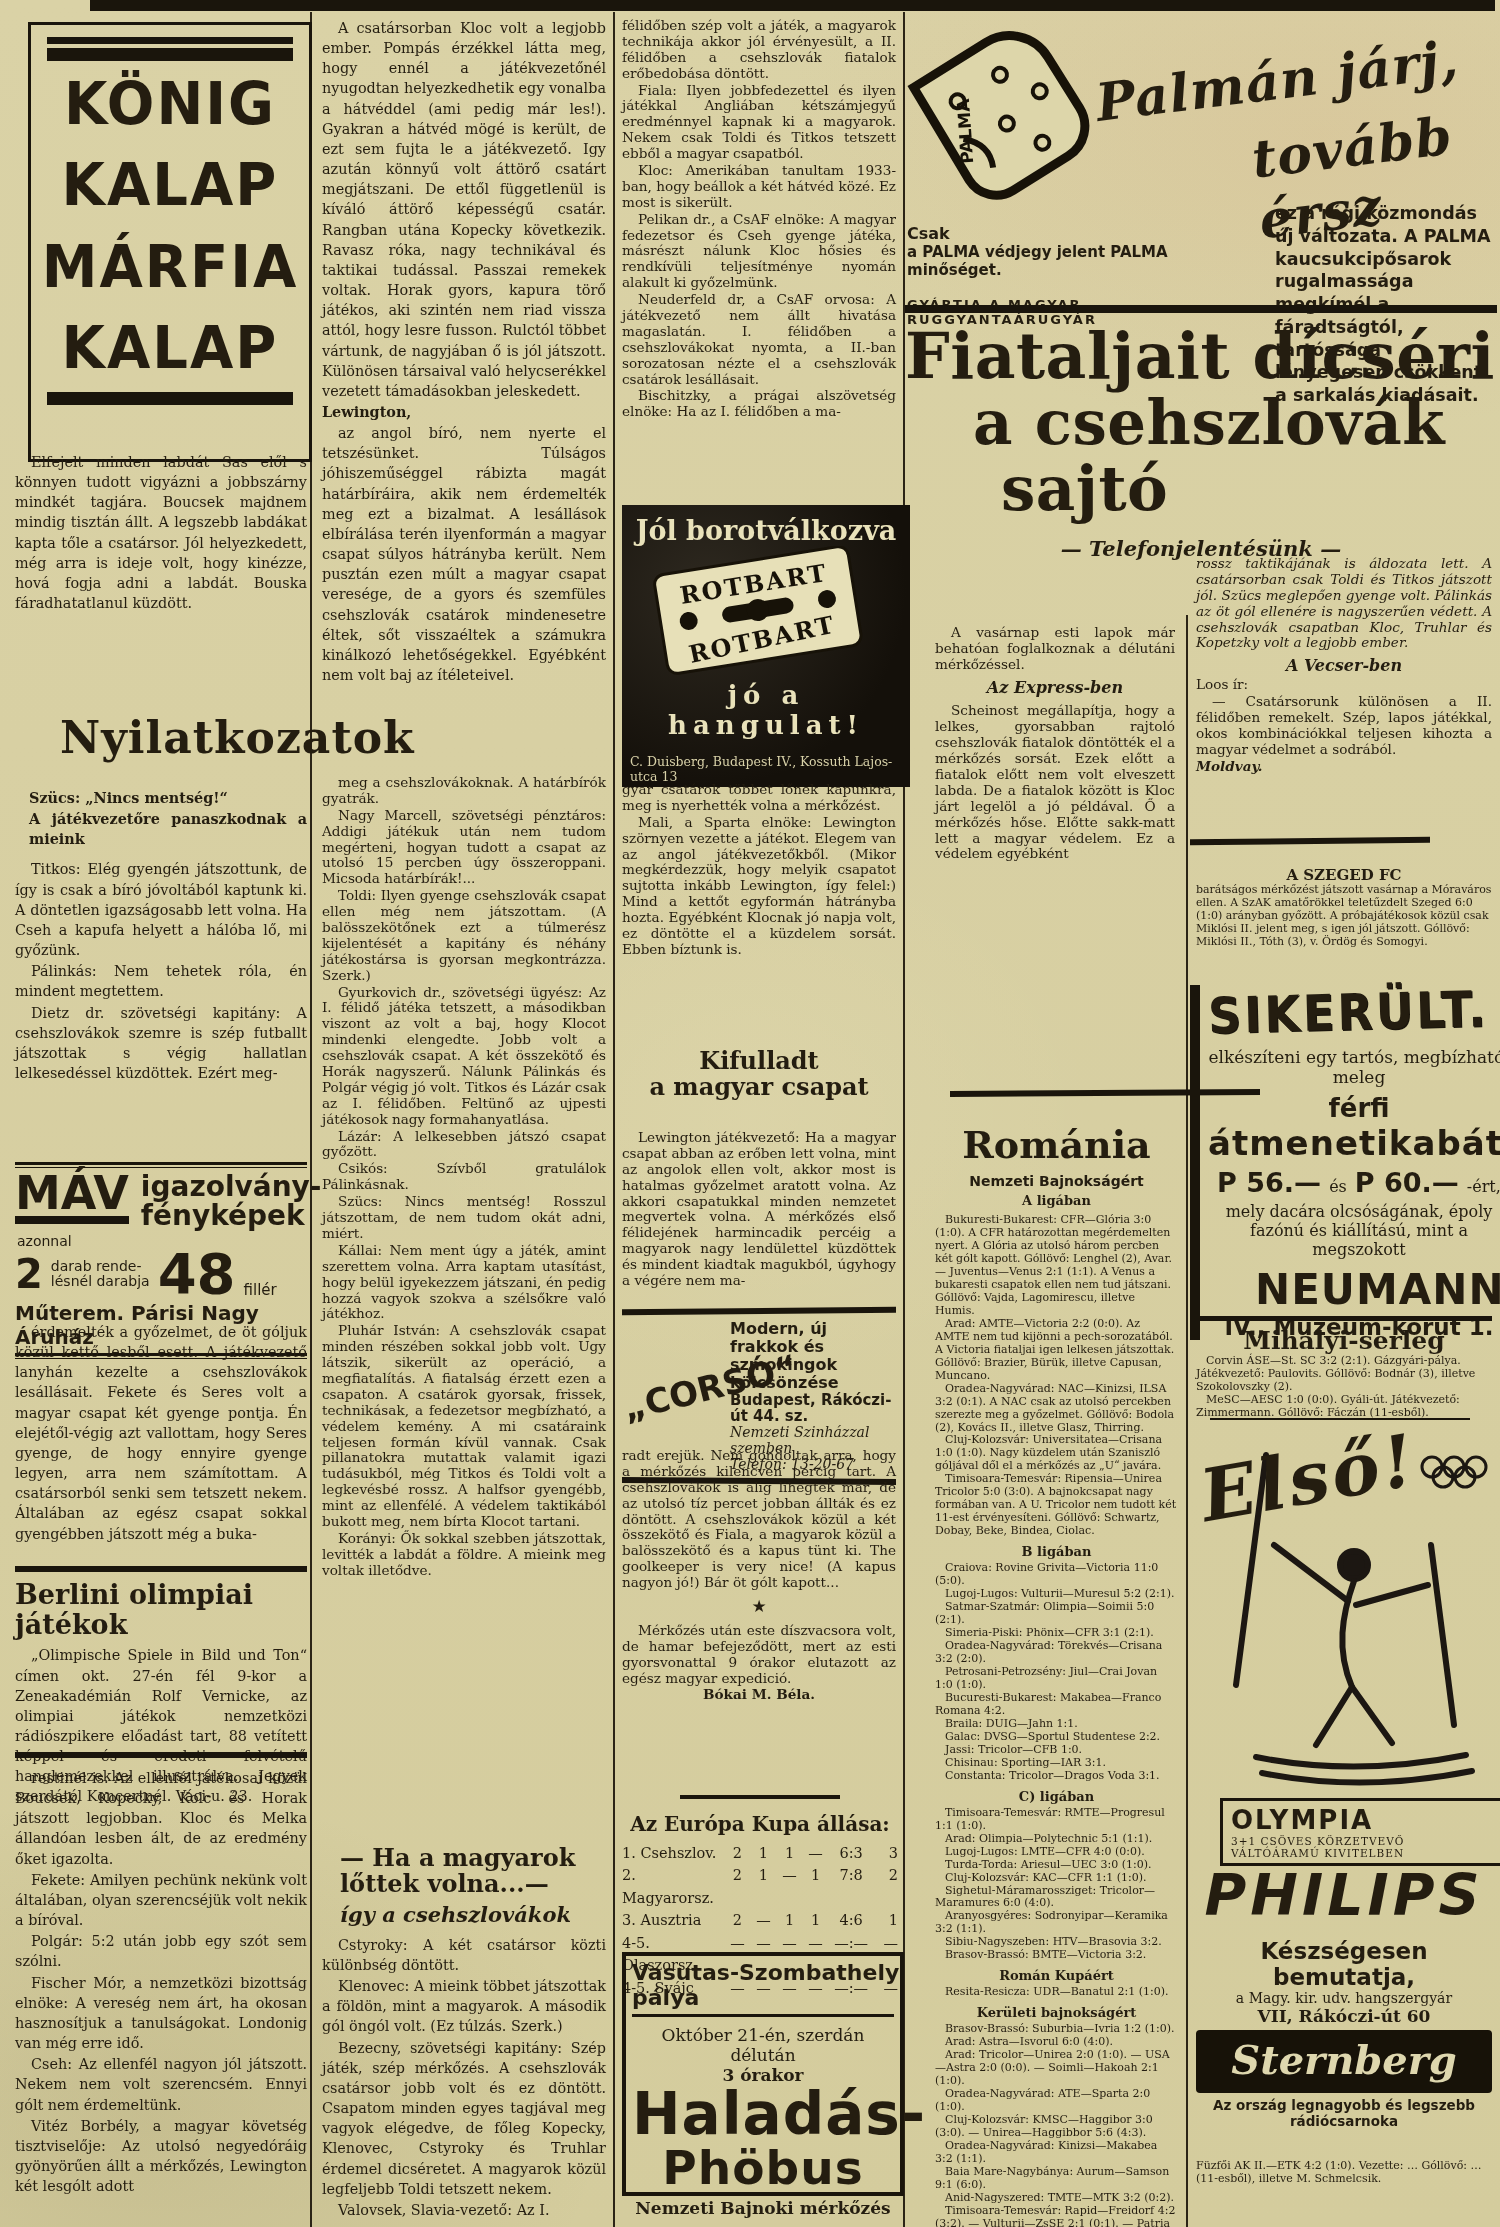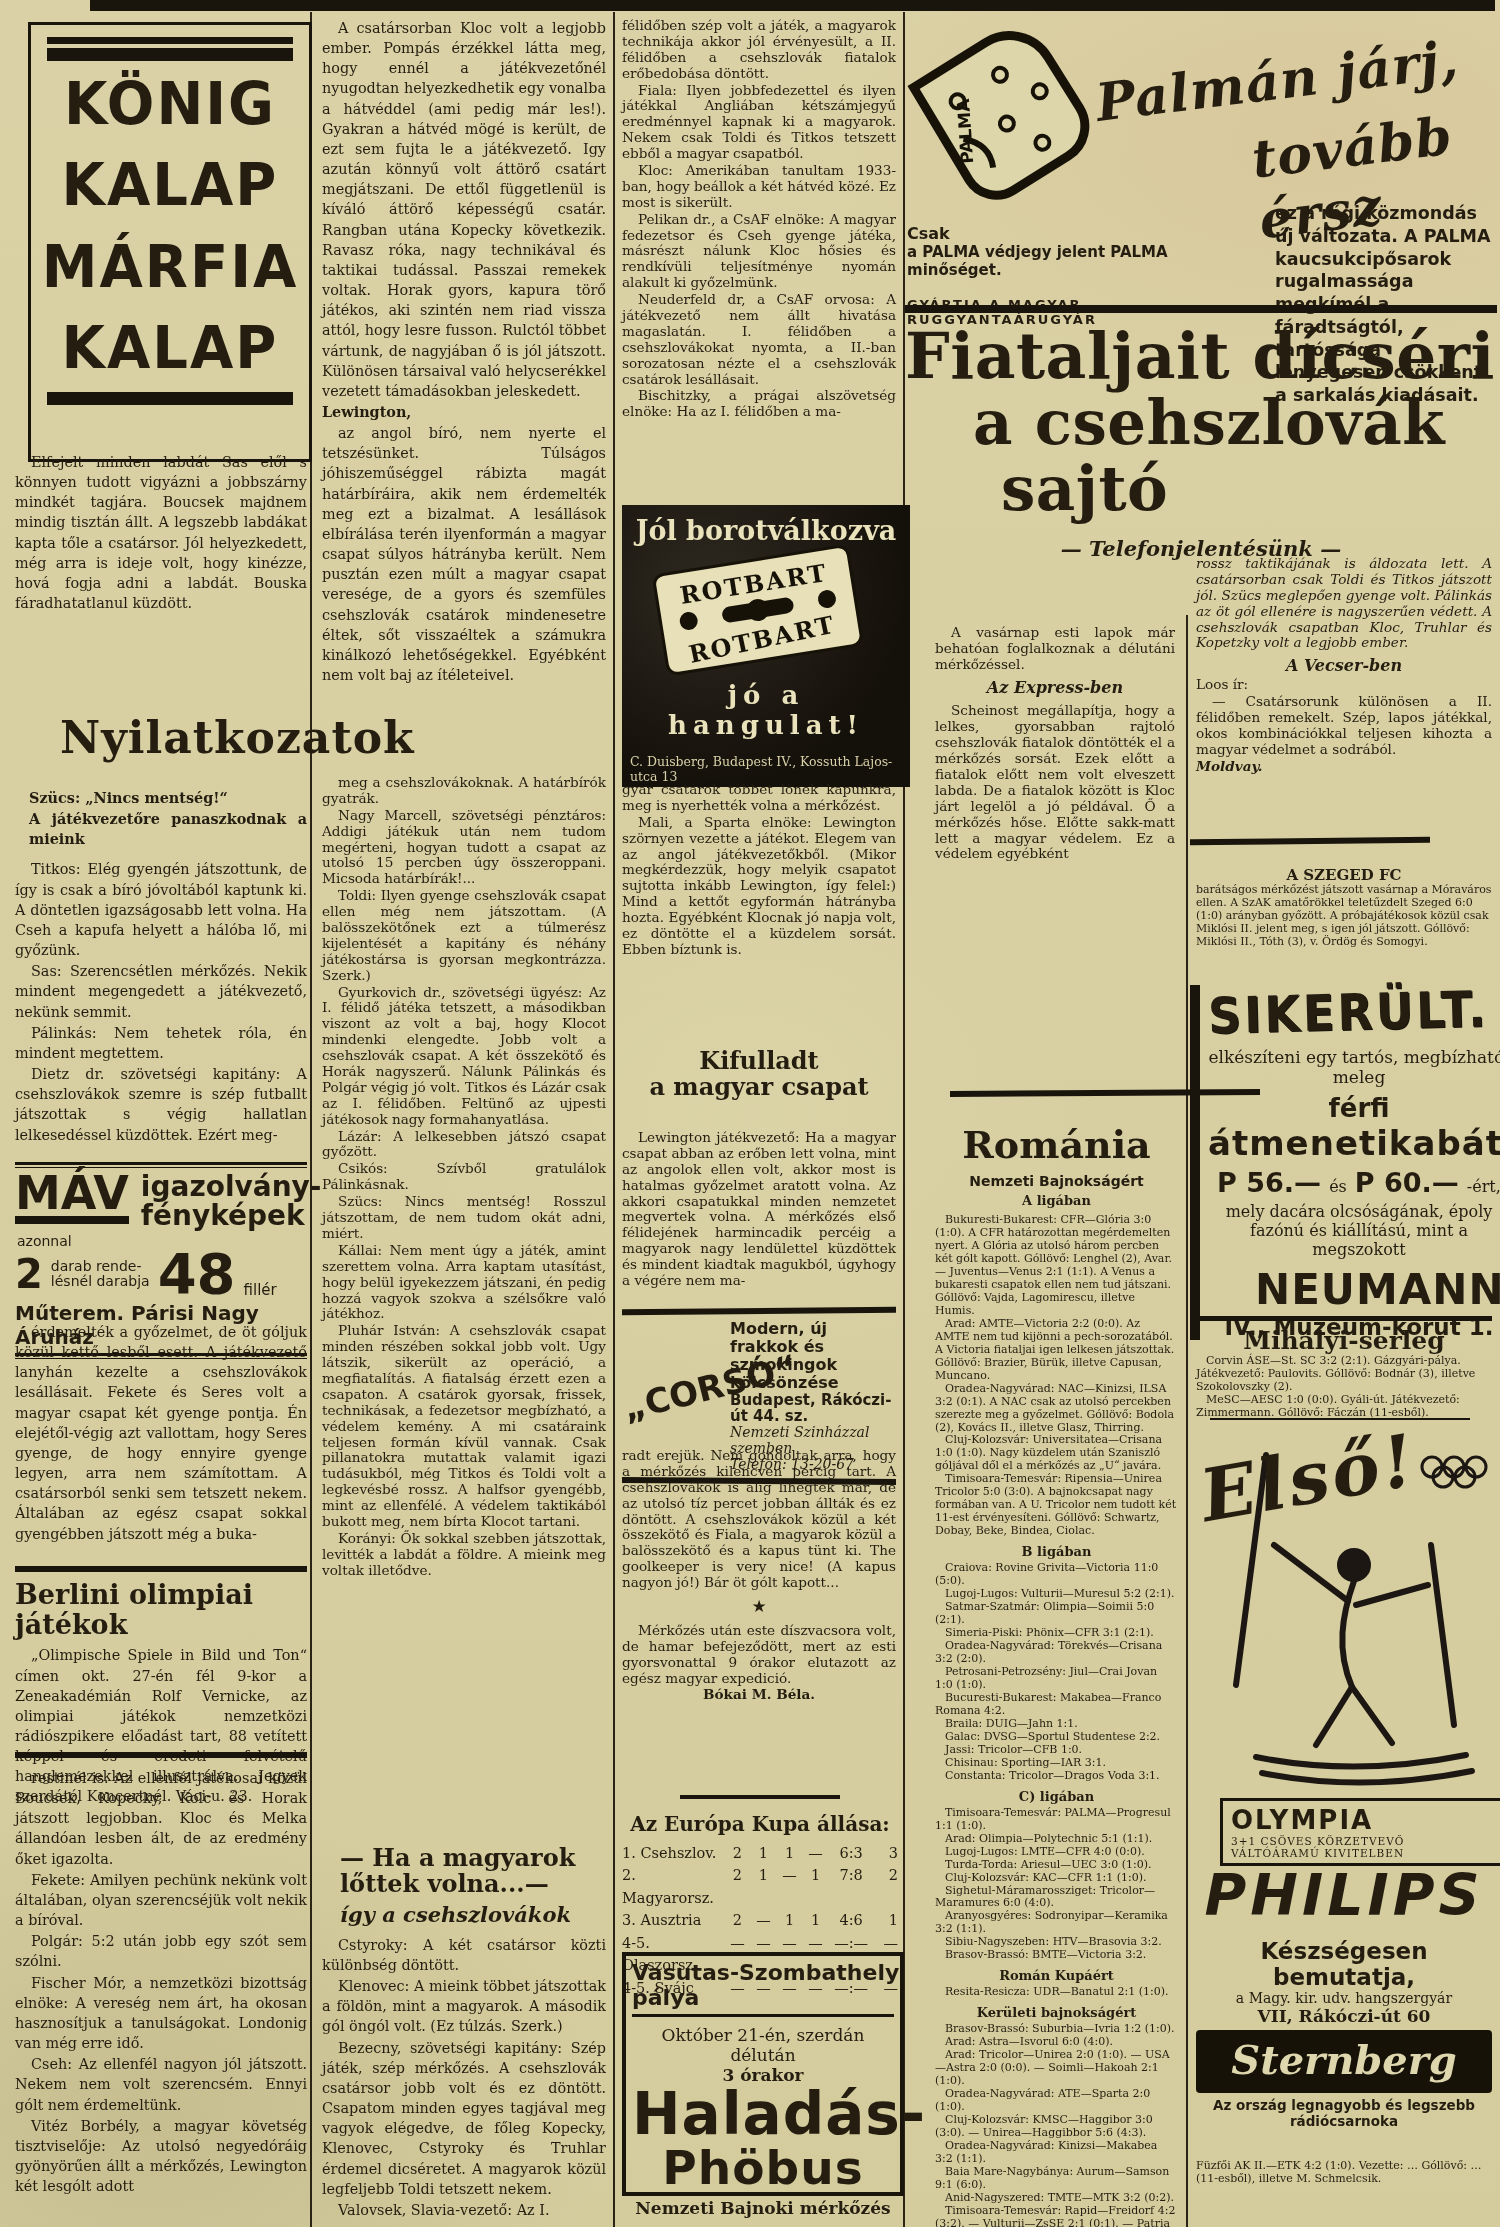--- a/index.html
+++ b/index.html
@@ -58,21 +58,20 @@
   </div>
 
   <div class="abs body lead" style="left:15px;top:452px;width:292px;">
     <p>Elfejelt minden labdát Sas elől s könnyen tudott vigyázni a jobbszárny mindkét tagjára. Boucsek majdnem mindig tisztán állt. A legszebb labdákat kapta tőle a csatársor. Jól helyezkedett, még arra is ideje volt, hogy kinézze, hová fogja adni a labdát. Bouska fáradhatatlanul küzdött.</p>
   </div>
   <div class="abs" style="left:60px;top:712px;width:420px;font-weight:bold;font-size:44px;letter-spacing:1px;">Nyilatkozatok</div>
   <div class="abs body lead" style="left:15px;top:788px;width:292px;">
     <p class="noind subhead" style="padding-left:14px;">Szücs: „Nincs mentség!“</p>
     <p class="noind subhead" style="padding-left:14px;margin-bottom:10px;">A játékvezetőre panaszkodnak a mieink</p>
     <p>Titkos: Elég gyengén játszottunk, de így is csak a bíró jóvoltából kaptunk ki. A döntetlen igazságosabb lett volna. Ha Cseh a kapufa helyett a hálóba lő, mi győzünk.</p>
-    <p>Sas: Szerencsétlen mérkőzés. Nekik mindent megengedett a játékvezető, nekünk semmit.</p>
     <p>Pálinkás: Nem tehetek róla, én mindent megtettem.</p>
     <p>Dietz dr. szövetségi kapitány: A csehszlovákok szemre is szép futballt játszottak s végig hallatlan lelkesedéssel küzdöttek. Ezért meg-</p>
   </div>
 
   <div class="abs sans" style="left:15px;top:1162px;width:292px;">
     <div class="rule2"></div>
     <div style="display:flex;align-items:flex-start;margin-top:4px;">
       <div style="font-weight:bold;font-size:46px;line-height:.95;border-bottom:8px solid #1a150c;">MÁV</div>
       <div style="font-weight:bold;font-size:28px;line-height:1.05;margin-left:12px;">
         <div>igazolvány-</div>
@@ -321,21 +320,21 @@
         <p>Petrosani-Petrozsény: Jiul—Crai Jovan 1:0 (1:0).</p>
         <p>Bucuresti-Bukarest: Makabea—Franco Romana 4:2.</p>
         <p>Braila: DUIG—Jahn 1:1.</p>
         <p>Galac: DVSG—Sportul Studentese 2:2.</p>
         <p>Jassi: Tricolor—CFB 1:0.</p>
         <p>Chisinau: Sporting—IAR 3:1.</p>
         <p>Constanta: Tricolor—Dragos Voda 3:1.</p>
       </div>
     <div class="ctr" style="font-weight:bold;font-size:13px;margin:6px 0 3px;">C) ligában</div>
     <div class="tiny">
-        <p>Timisoara-Temesvár: PALMA—Progresul 1:1 (1:0).</p>
+        <p>Timisoara-Temesvár: RMTE—Progresul 1:1 (1:0).</p>
         <p>Arad: Olimpia—Polytechnic 5:1 (1:1).</p>
         <p>Lugoj-Lugos: LMTE—CFR 4:0 (0:0).</p>
         <p>Turda-Torda: Ariesul—UEC 3:0 (1:0).</p>
         <p>Cluj-Kolozsvár: KAC—CFR 1:1 (1:0).</p>
         <p>Sighetul-Máramarossziget: Tricolor—Maramures 6:0 (4:0).</p>
         <p>Aranyosgyéres: Sodronyipar—Keramika 3:2 (1:1).</p>
         <p>Sibiu-Nagyszeben: HTV—Brasovia 3:2.</p>
         <p>Brasov-Brassó: BMTE—Victoria 3:2.</p>
       </div>
     <div class="ctr" style="font-weight:bold;font-size:13px;margin:6px 0 3px;">Román Kupáért</div>

